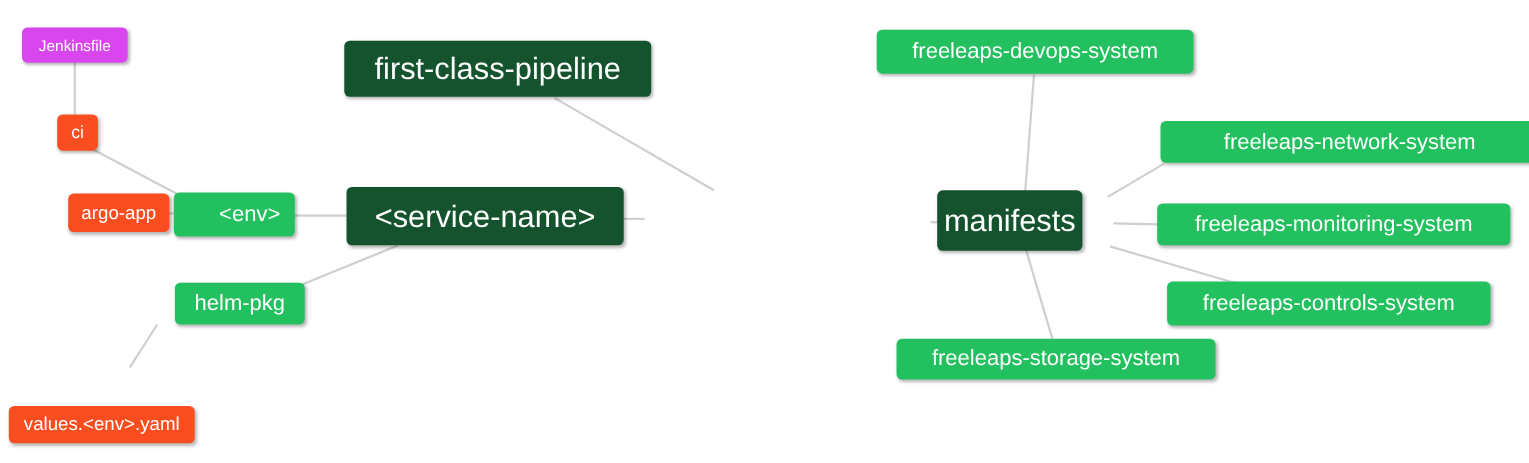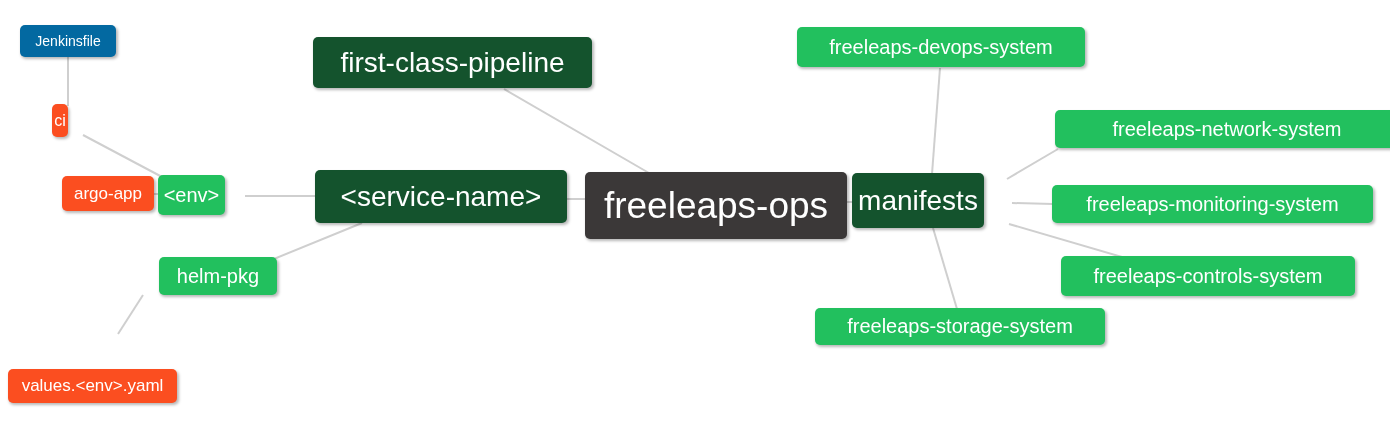--- a/index.html
+++ b/index.html
@@ -9,26 +9,26 @@
   .edges line{stroke:#cfcfcf;stroke-width:2;}
   .node{
     position:absolute;display:flex;align-items:center;justify-content:center;
     color:#ffffff;border-radius:5px;white-space:nowrap;
     box-shadow:1.5px 2px 3px rgba(0,0,0,0.28);cursor:pointer;user-select:none;
   }
   .c-root{background:#3B3838;}
   .c-branch{background:#14532d;}
   .c-green{background:#22C05E;}
   .c-red{background:#FB4E20;}
-  .c-orange{background:#0369a1;}
+  .c-orange{background:#d946ef;}
 
   .n-jenkinsfile{left:20px;top:25px;width:96px;height:32px;font-size:14px;}
-  .n-ci{left:52px;top:104px;width:16px;height:33px;font-size:16px;}
+  .n-ci{left:52px;top:104px;width:37px;height:33px;font-size:16px;}
   .n-argo-app{left:31px;top:176px;width:92px;height:35px;font-size:17px;margin-left:31px;}
-  .n-env{left:158px;top:175px;width:67px;height:40px;font-size:20px;}
+  .n-env{left:158px;top:175px;width:82px;height:40px;font-size:20px;padding-left:28px;}
   .n-service-name{left:315px;top:170px;width:252px;height:53px;font-size:28px;}
   .n-first-class-pipeline{left:313px;top:37px;width:279px;height:51px;font-size:28px;}
   .n-freeleaps-ops{left:585px;top:172px;width:262px;height:67px;font-size:37px;}
   .n-manifests{left:852px;top:173px;width:132px;height:55px;font-size:28px;}
   .n-devops{left:797px;top:27px;width:288px;height:40px;font-size:20px;}
   .n-network{left:1055px;top:110px;width:344px;height:38px;font-size:20px;}
   .n-monitoring{left:1052px;top:185px;width:321px;height:38px;font-size:20px;}
   .n-controls{left:1061px;top:256px;width:294px;height:40px;font-size:20px;}
   .n-storage{left:815px;top:308px;width:290px;height:37px;font-size:20px;}
   .n-helm-pkg{left:147px;top:257px;width:118px;height:38px;font-size:20px;margin-left:12px;}
@@ -55,21 +55,20 @@
     <line x1="1009" y1="224" x2="1122" y2="257"></line>
     <line x1="933" y1="228" x2="957" y2="309"></line>
   </svg>
 
   <div class="node c-orange n-jenkinsfile">Jenkinsfile</div>
   <div class="node c-red n-ci">ci</div>
   <div class="node c-red n-argo-app">argo-app</div>
   <div class="node c-green n-env">&lt;env&gt;</div>
   <div class="node c-branch n-service-name">&lt;service-name&gt;</div>
   <div class="node c-branch n-first-class-pipeline">first-class-pipeline</div>
-  <div class="node c-root n-freeleaps-ops">freeleaps-ops</div>
   <div class="node c-branch n-manifests">manifests</div>
   <div class="node c-green n-devops">freeleaps-devops-system</div>
   <div class="node c-green n-network">freeleaps-network-system</div>
   <div class="node c-green n-monitoring">freeleaps-monitoring-system</div>
   <div class="node c-green n-controls">freeleaps-controls-system</div>
   <div class="node c-green n-storage">freeleaps-storage-system</div>
   <div class="node c-green n-helm-pkg">helm-pkg</div>
   <div class="node c-red n-values">values.&lt;env&gt;.yaml</div>
 
 </div>

